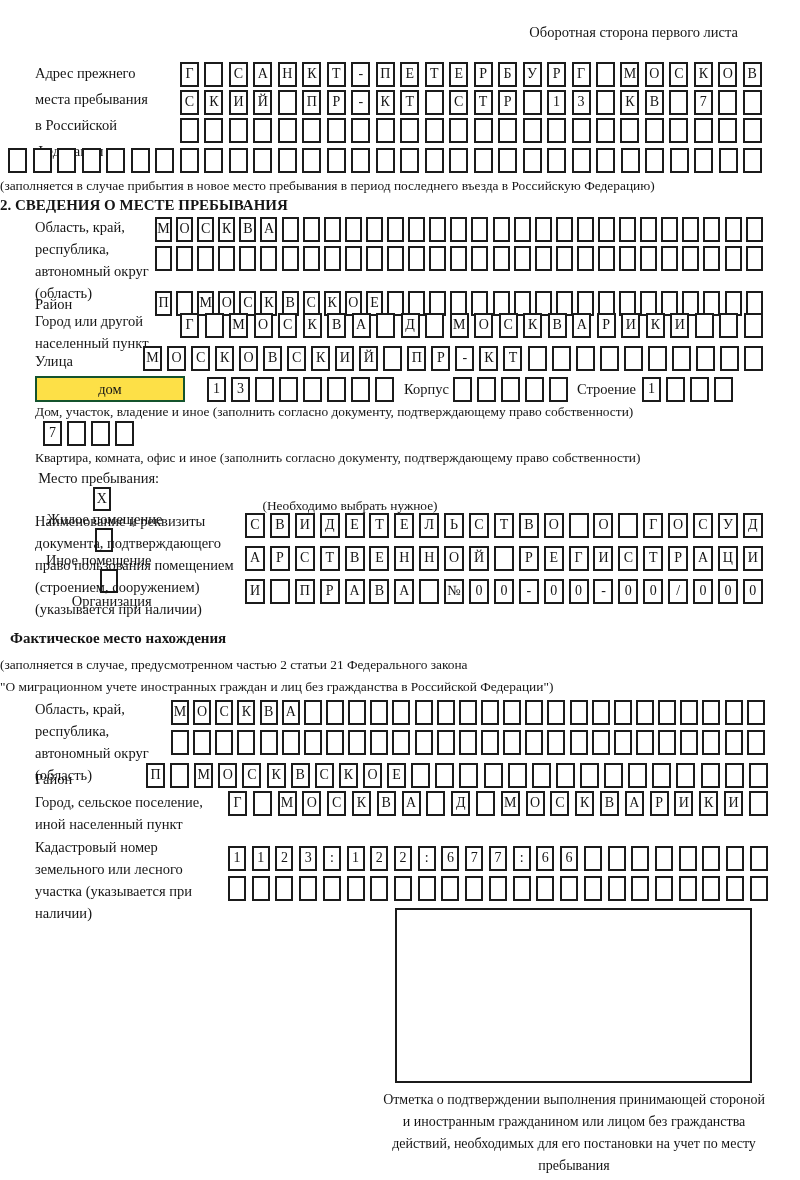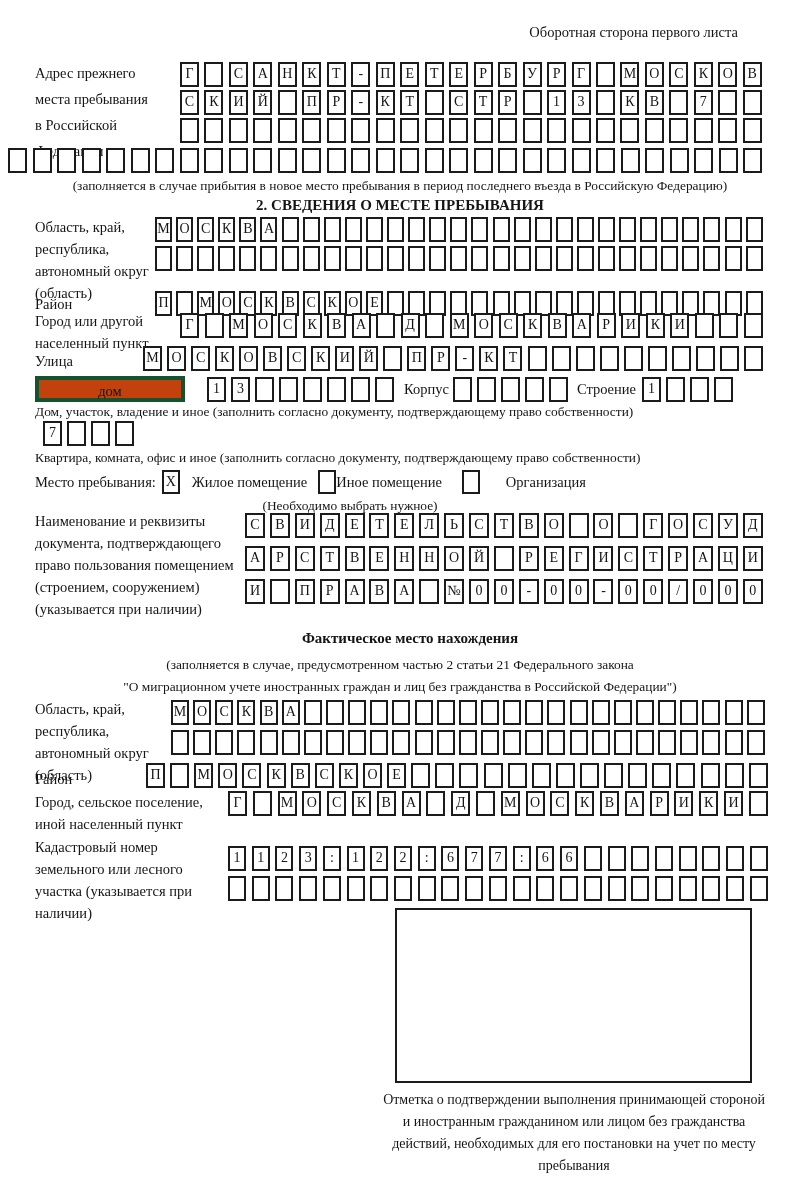--- a/index.html
+++ b/index.html
@@ -2,33 +2,33 @@
 <html><head>
 <meta charset="utf-8">
 <style>
   html,body{margin:0;padding:0;background:#fff;}
   body{width:800px;height:1180px;position:relative;color:#151515;
        font-family:"Liberation Serif","DejaVu Serif",serif;font-size:14.5px;
        -webkit-font-smoothing:antialiased;overflow:hidden;}
   .abs{position:absolute;}
   .label{line-height:22px;}
   .label.tall{line-height:26px;}
-  .center{text-align:center;width:800px;left:0;}
+  .center{width:800px;left:0;}
   .note{font-size:13.4px;}
   .title{font-weight:bold;font-size:15px;}
   .cellrow{display:flex;justify-content:space-between;height:25px;}
   .cellrow.gapped{justify-content:flex-start;gap:5px;}
   .cell{box-sizing:border-box;border:2px solid #1b1b1b;height:25px;flex:none;
         text-align:center;font-size:14px;line-height:20px;background:#fff;}
   .c17 .cell{width:17px}
   .c18 .cell{width:18px}
   .c19 .cell{width:19px}
   .c20 .cell{width:20px}
-  .wbox{box-sizing:border-box;border:4px solid #14532d;height:26px;flex:none;
-        text-align:center;line-height:22px;font-size:14.5px;background:#c2410c;}
+  .wbox{box-sizing:border-box;border:2px solid #14532d;height:26px;flex:none;
+        text-align:center;line-height:22px;font-size:14.5px;background:#fde047;}
   .chk{box-sizing:border-box;border:2px solid #1b1b1b;width:18px;height:24px;flex:none;
        text-align:center;line-height:20px;font-size:14px;background:#fff;}
   .hband{display:flex;align-items:center;}
   .stamp{box-sizing:border-box;border:2px solid #1b1b1b;background:#fff;}
   .stampcap{text-align:center;line-height:22px;font-size:14px;}
 </style>
 </head>
 <body>
 
 <div class="abs" style="top:24px;right:62px;">Оборотная сторона первого листа</div>
@@ -337,21 +337,21 @@
 <div class="abs hband" style="left:35px;top:421px;">
   <div class="cellrow gapped c19" style="margin-left:8px;">
       <span class="cell">7</span>
       <span class="cell"></span>
       <span class="cell"></span>
       <span class="cell"></span>
     </div>
 </div>
 <div class="abs note" style="left:35px;top:450px;">Квартира, комната, офис и иное (заполнить согласно документу, подтверждающему право собственности)</div>
 
-<div class="abs hband" style="left:35px;top:470px;">
+<div class="abs hband" style="left:35px;top:470px;flex-direction:column;">
   <span>Место пребывания:</span>
   <div class="chk" style="margin-left:6px;">X</div>
   <span style="margin-left:12px;">Жилое помещение</span>
   <div class="chk" style="margin-left:11px;"></div>
   <span style="margin-left:0;">Иное помещение</span>
   <div class="chk" style="margin-left:20px;"></div>
   <span style="margin-left:26px;">Организация</span>
 </div>
 <div class="abs note" style="left:0;top:498px;width:700px;text-align:center;">(Необходимо выбрать нужное)</div>
 

